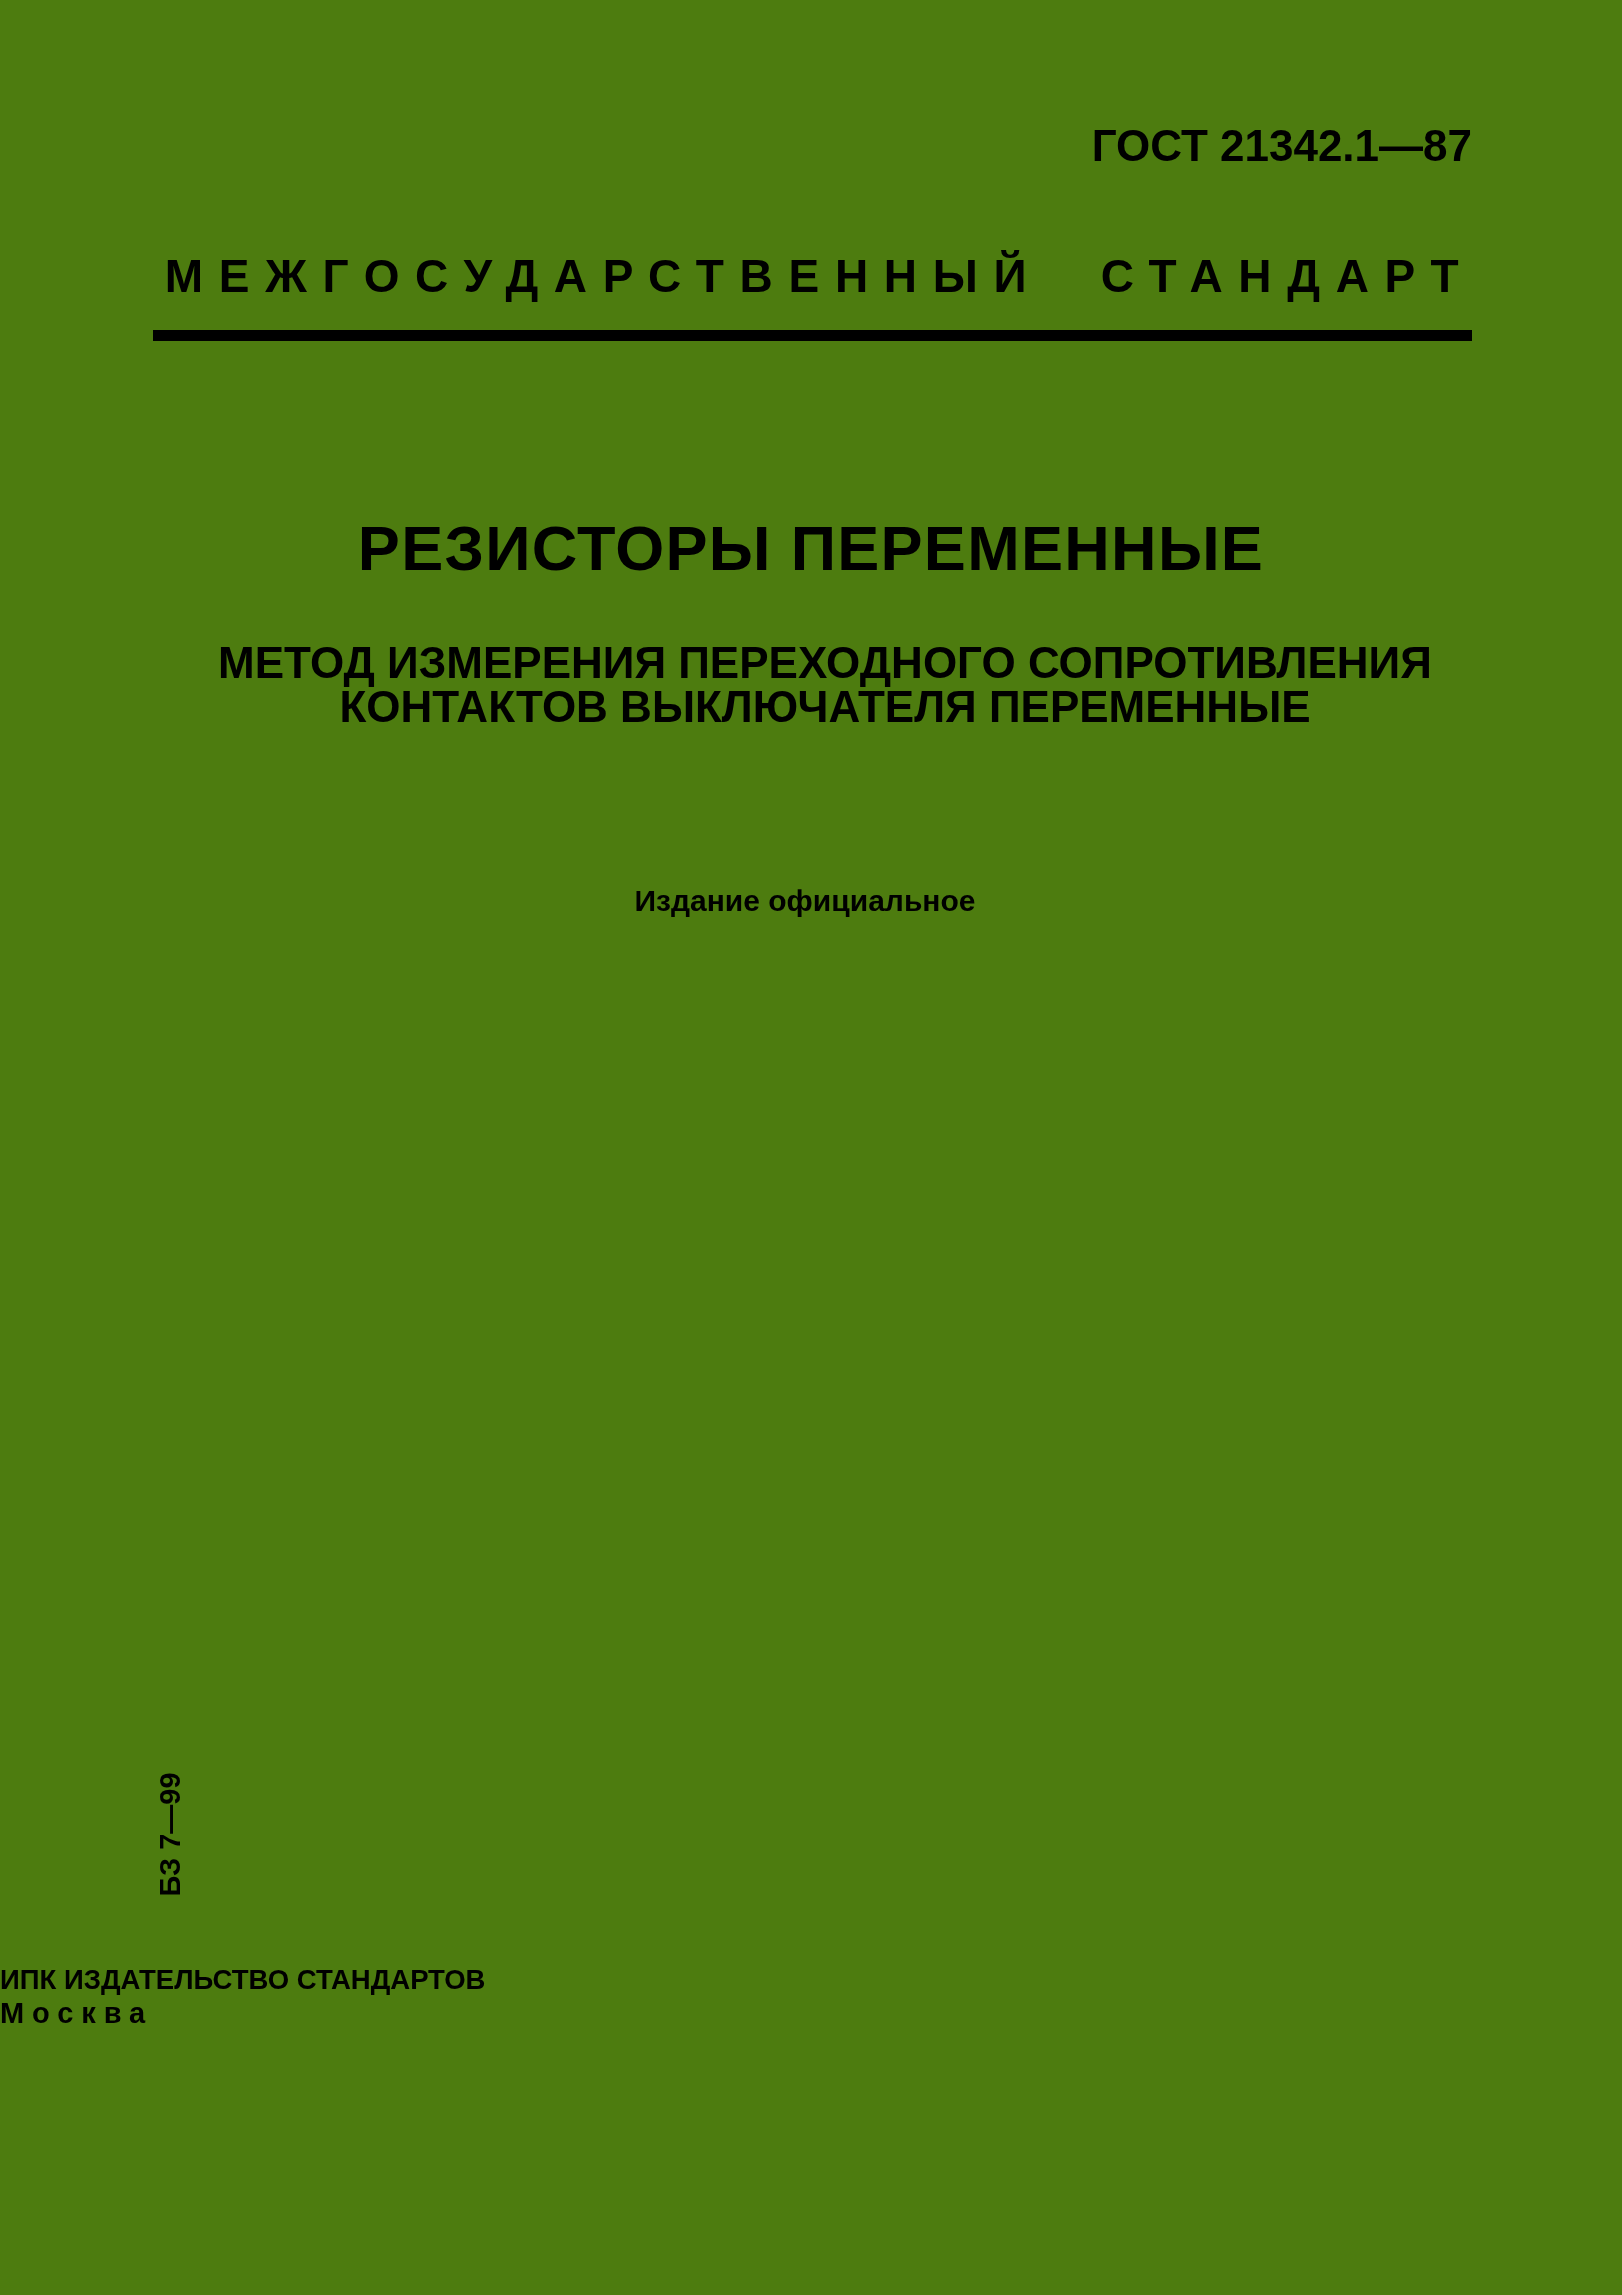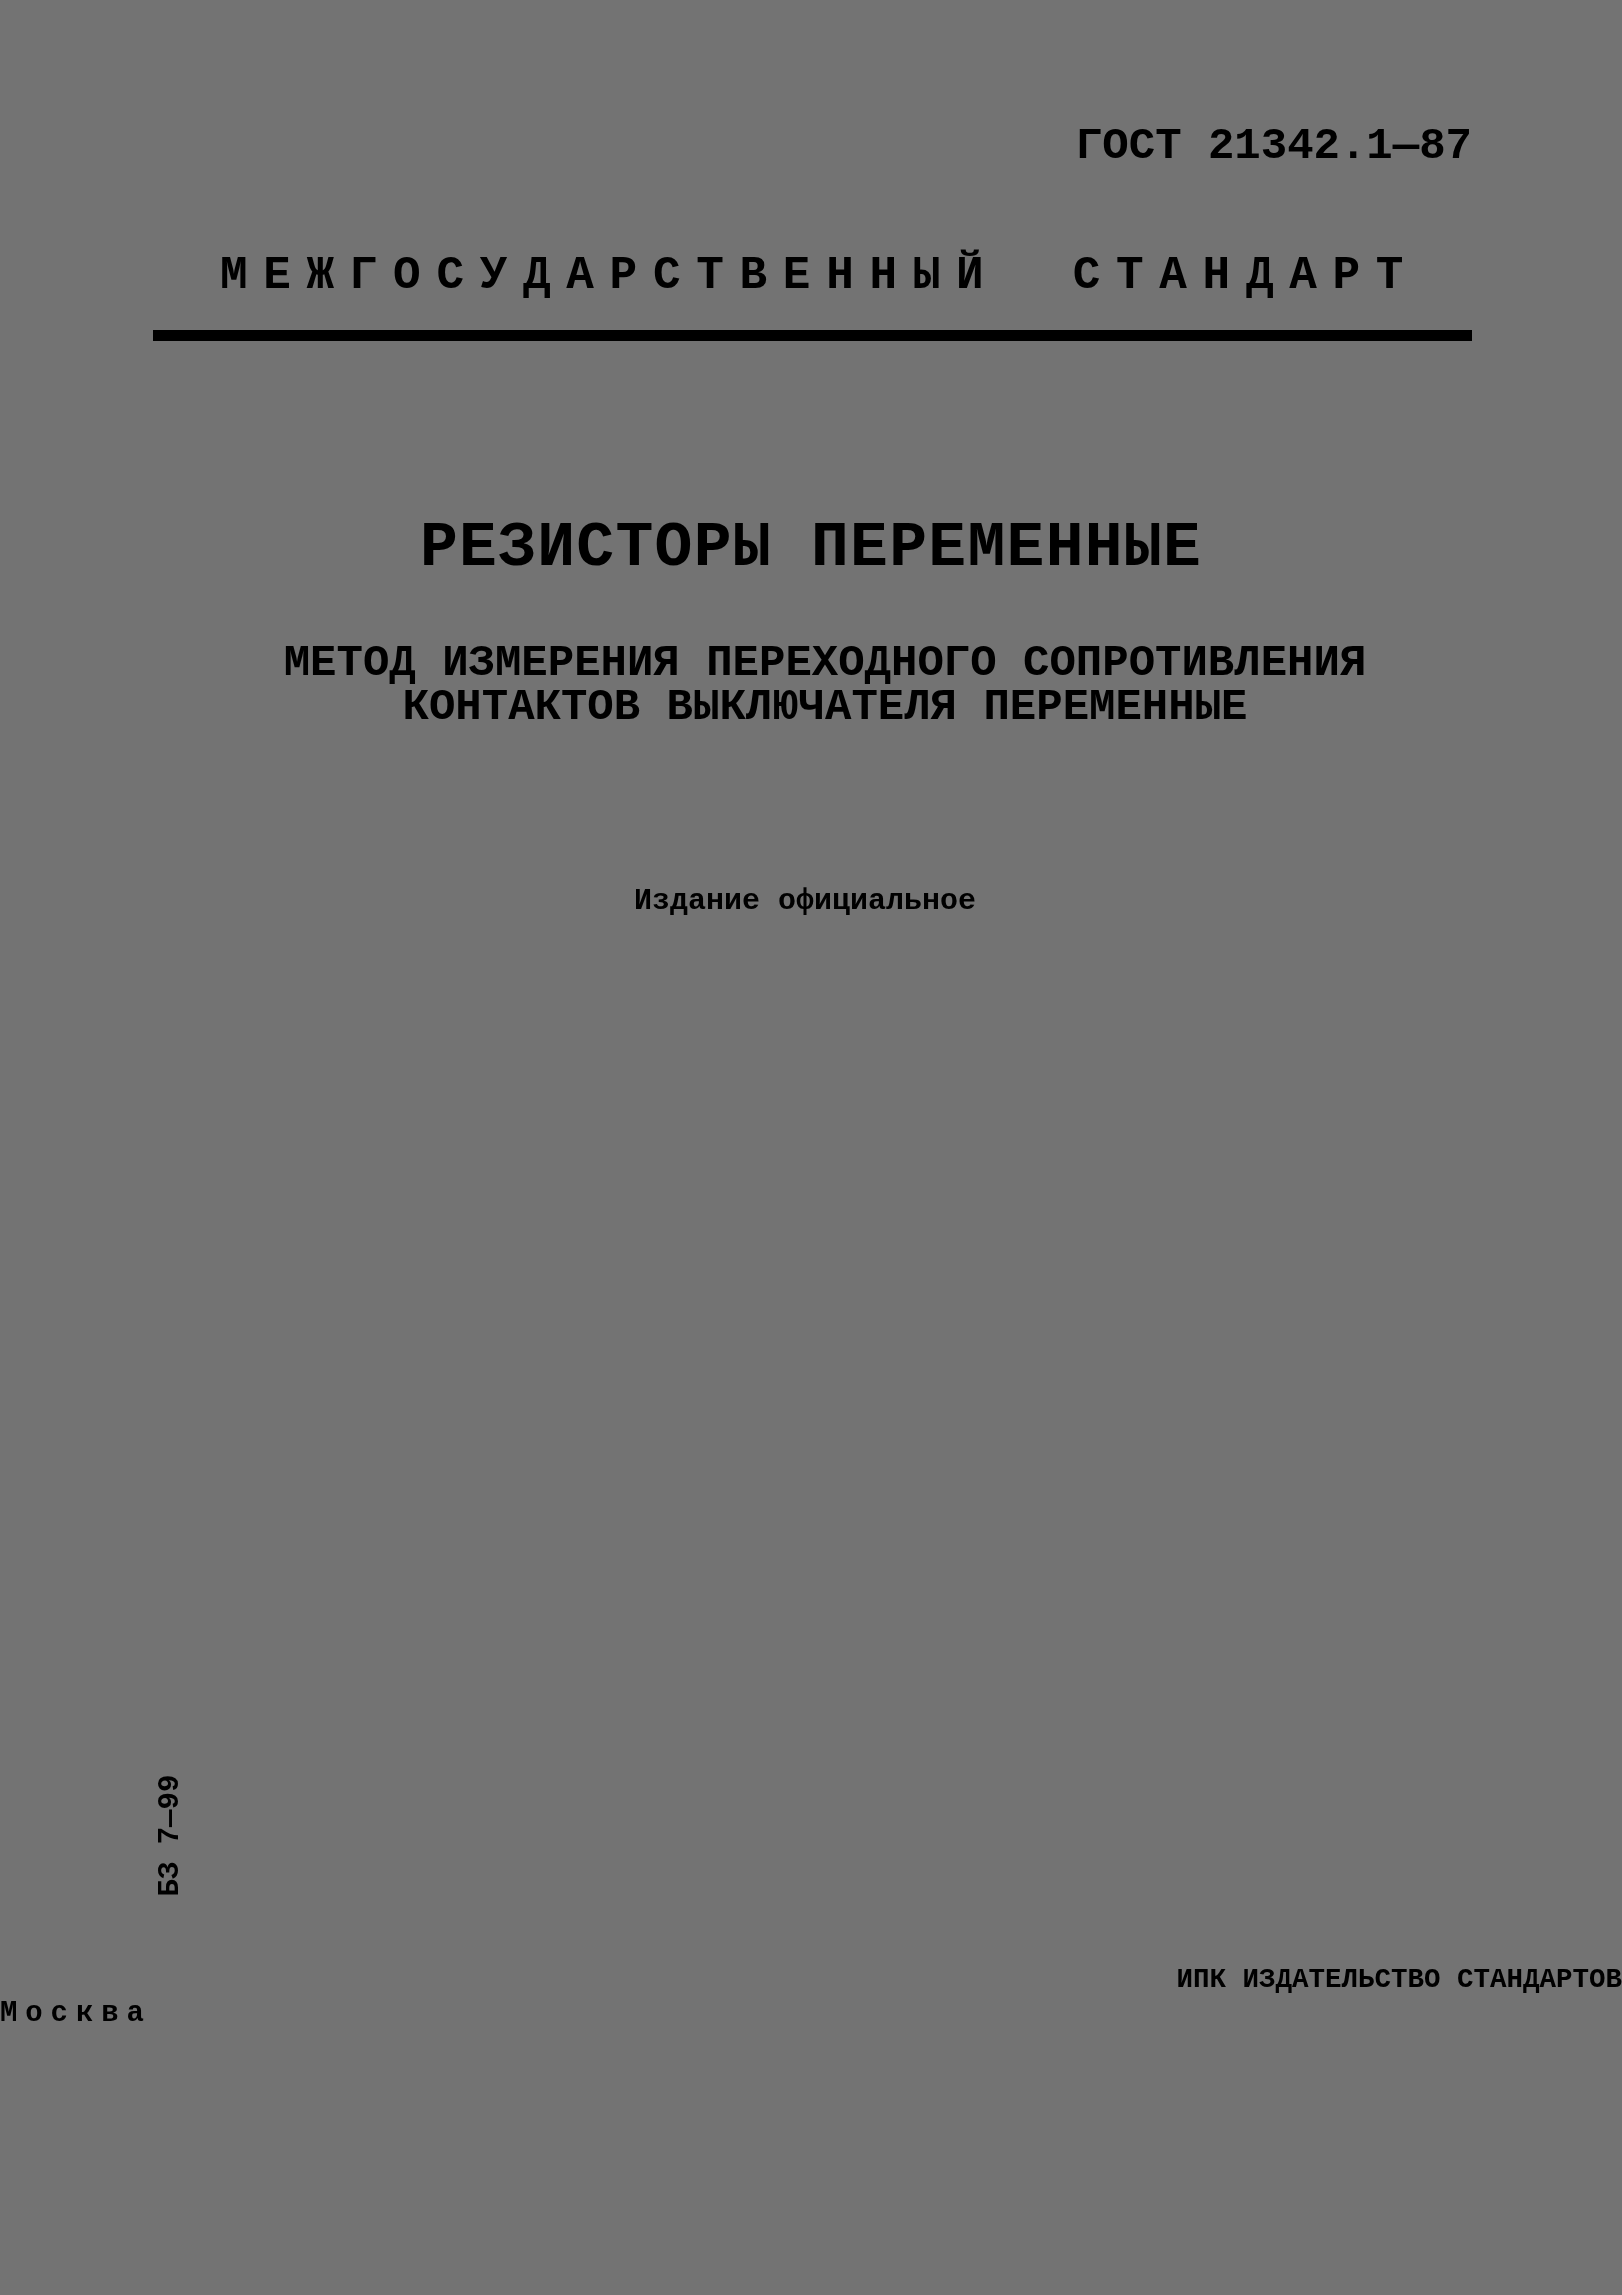--- a/index.html
+++ b/index.html
@@ -5,23 +5,23 @@
 <style>
   html, body {
     margin: 0;
     padding: 0;
     background: #ffffff;
   }
   .page {
     position: relative;
     width: 1622px;
     height: 2295px;
-    background: #737373;
+    background: #4d7c0f;
     color: #000000;
-    font-family: Liberation Mono, monospace;
+    font-family: Liberation Sans, sans-serif;
     overflow: hidden;
   }
   .abs { position: absolute; }
 
   
   .doc-number {
     top: 124px;
     right: 150px;
     font-size: 44px;
     font-weight: bold;
@@ -99,21 +99,21 @@
     text-align: center;
     white-space: nowrap;
     transform: rotate(-90deg);
     transform-origin: center center;
   }
 
   .publisher {
     top: 1966px;
     left: 0;
     right: 0;
-    text-align: right;
+    text-align: left;
     font-size: 27.5px;
     font-weight: bold;
     line-height: 1;
     white-space: nowrap;
   }
 
   .city {
     top: 1999px;
     left: 0;
     right: 0;

